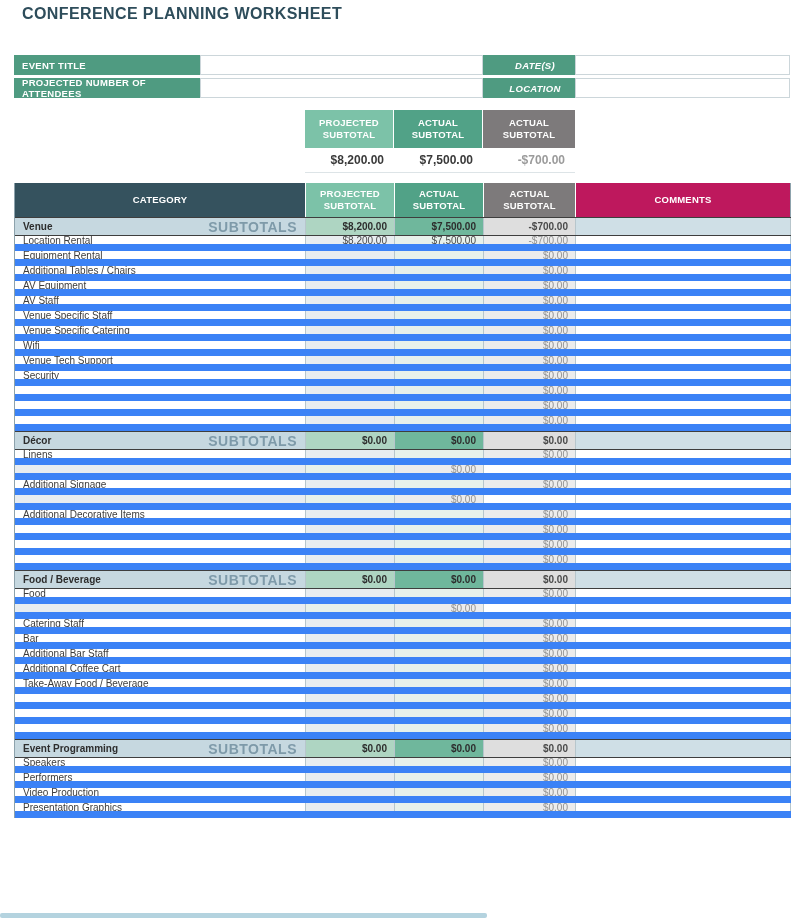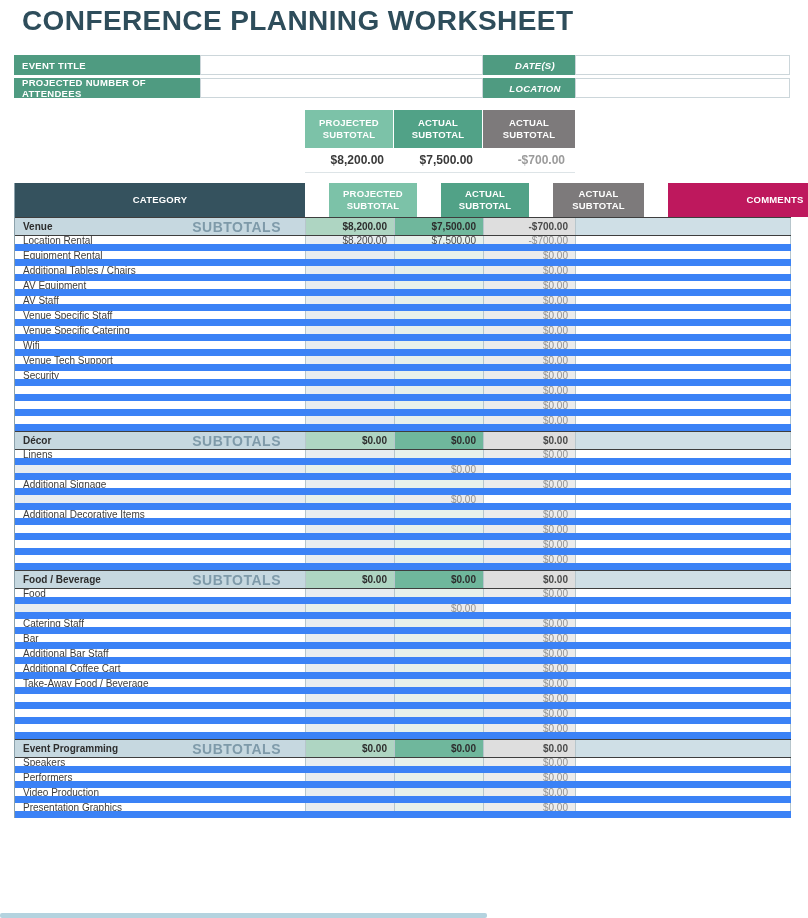--- a/index.html
+++ b/index.html
@@ -2,21 +2,21 @@
 <html><head>
 <meta charset="utf-8">
 <style>
   * { margin:0; padding:0; box-sizing:border-box; }
   html,body { background:#fff; }
   body { font-family:"Liberation Sans", sans-serif; }
   .canvas { position:relative; width:808px; height:918px; background:#fff; overflow:hidden; }
 
   .page-title {
     position:absolute; left:22px; top:5px;
-    font-size:28px; font-weight:bold; color:#2e4d5b; letter-spacing:.4px;
+    font-size:16px; font-weight:bold; color:#2e4d5b; letter-spacing:.4px;
   }
 
   
   .event-grid {
     position:absolute; left:14px; top:55px; width:666px;
     display:grid; grid-template-columns:186px 283px 92px 215px; grid-auto-rows:23px;
   }
   .ev-cell { margin-bottom:3px; display:flex; align-items:center; }
   .ev-label {
     background:#4f9b81; color:#fff; font-size:9.5px; font-weight:bold;
@@ -40,21 +40,21 @@
   .summary-values { display:grid; grid-template-columns:89px 89px 92px; height:25px; }
   .sum-val {
     display:flex; align-items:center; justify-content:flex-end;
     font-size:12px; font-weight:bold; color:#3a3a3a; padding-right:10px;
     border-bottom:1px solid #dde4e7; background:#fff;
   }
   .sum-val.neg { color:#9b9b9b; }
 
   
   .budget-table { position:absolute; left:14px; top:183px; width:777px; border-left:1px solid #8da2ac; }
-  .thead { display:grid; grid-template-columns:291px 89px 89px 92px 215px; height:34px;gap:23px; }
+  .thead { display:grid; grid-template-columns:291px 89px 89px 92px 215px; height:34px; }
   .th {
     color:#fff; font-size:9.5px; font-weight:bold; letter-spacing:.2px;
     display:flex; align-items:center; justify-content:center; text-align:center;
     line-height:1.3; padding:0 8px; border-right:1px solid #fff;
   }
   .th.h-cat { background:#35525e; }
   .th.h-proj { background:#7cc2a8; }
   .th.h-act { background:#51a287; }
   .th.h-diff { background:#7d7a7b; }
   .th.h-com { background:#be185d; border-right:1px solid #8da2ac; }
@@ -65,21 +65,21 @@
     font-size:10px; color:#3c3c3c; display:flex; align-items:center;
     border-right:1px solid #b7c6cc; overflow:hidden; white-space:nowrap;
   }
   .c-cat { background:#fff; padding-left:8px; }
   .c-proj { background:#e8edf0; color:#4a4a4a; }
   .c-act { background:#e7f1eb; color:#4a4a4a; }
   .c-diff { background:#ececec; color:#919191; }
   .c-com { background:#fff; }
   .money { justify-content:flex-end; padding-right:7px; }
 
-  .section-row .c-cat { background:#c6d8e0; justify-content:space-between; padding-right:24px; }
+  .section-row .c-cat { background:#c6d8e0; justify-content:space-between; padding-right:8px; }
   .sec-name { font-weight:bold; color:#2d2d2d; font-size:10px; }
   .sec-subtotals { font-weight:bold; color:#7e9aa9; font-size:14px; letter-spacing:.5px; }
   .section-row .c-proj { background:#aed5c2; font-weight:bold; color:#2d2d2d; }
   .section-row .c-act { background:#6fb79c; font-weight:bold; color:#2d2d2d; }
   .section-row .c-diff { background:#dedede; font-weight:bold; color:#4a4a4a; }
   .section-row .c-com { background:#cfdfe6; }
 
   .h-scrollbar {
     position:absolute; left:0; top:913px; width:487px; height:5px;
     background:#b4d3df; border-radius:2px;

